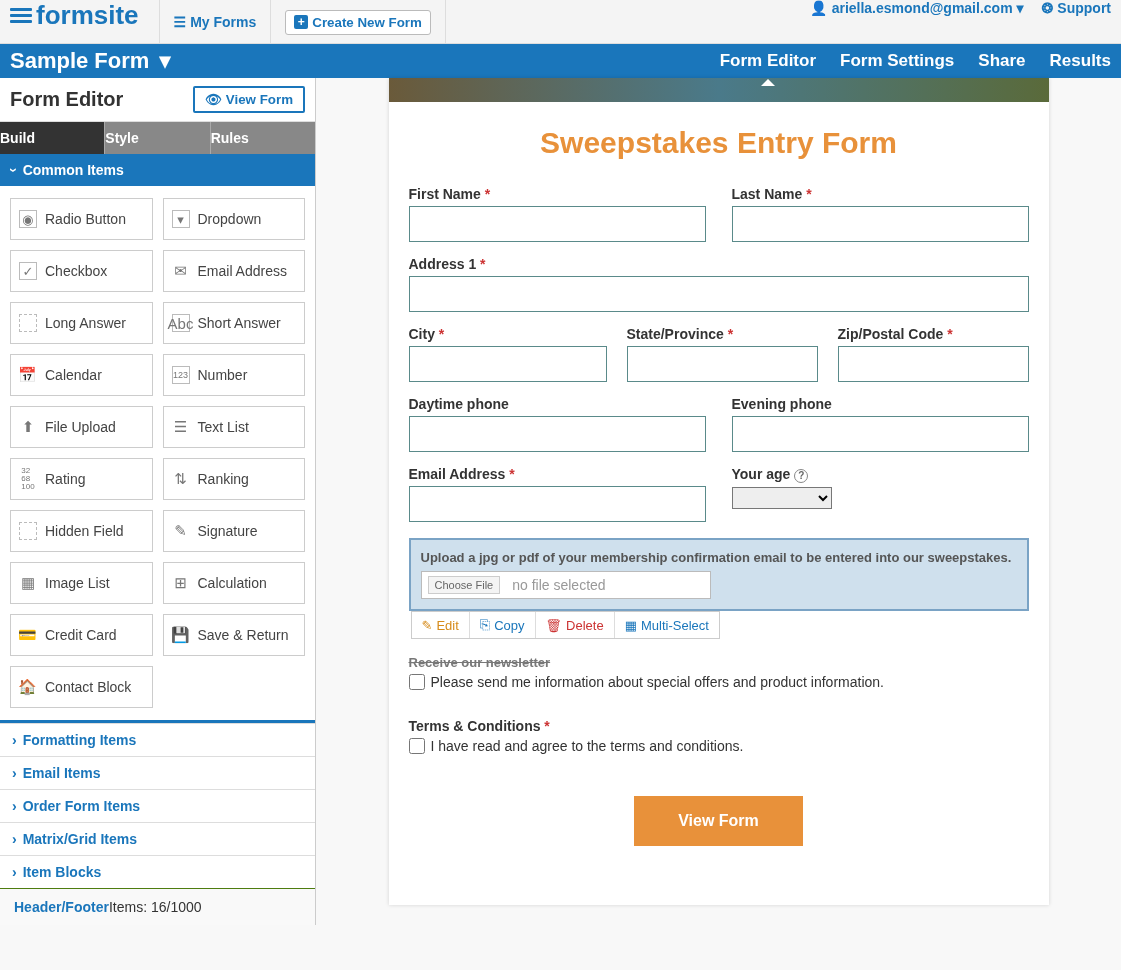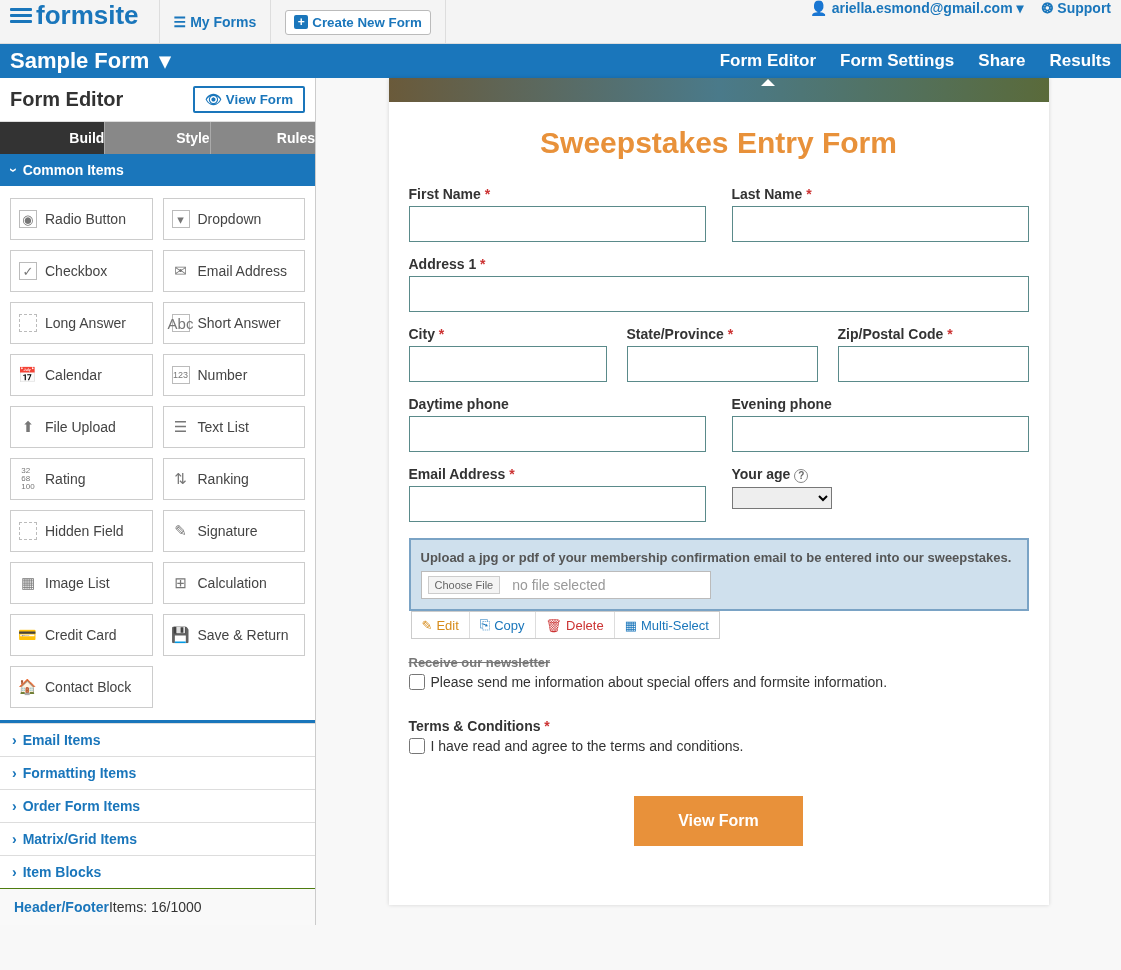--- a/index.html
+++ b/index.html
@@ -20,21 +20,21 @@
 .bluebar-spacer { flex: 1; }
 .bluebar-tabs { display: flex; gap: 24px; font-size: 17px; font-weight: 600; }
 .bluebar-tab { cursor: pointer; position: relative; padding: 14px 0; }
 .bluebar-tab.active::after { content: ''; position: absolute; bottom: -1px; left: 50%; transform: translateX(-50%); width: 0; height: 0; border-left: 7px solid transparent; border-right: 7px solid transparent; border-bottom: 7px solid #fff; }
 .main { display: flex; }
 .sidebar { width: 316px; background: #fff; border-right: 1px solid #ccc; }
 .sidebar-header { display: flex; align-items: center; justify-content: space-between; padding: 8px 10px; border-bottom: 1px solid #ddd; }
 .sidebar-title { font-size: 20px; font-weight: 600; color: #333; }
 .view-form-btn { border: 2px solid #1a76bb; color: #1a76bb; background: #fff; padding: 4px 10px; border-radius: 2px; font-weight: 700; cursor: pointer; display: flex; align-items: center; gap: 4px; }
 .seg { display: flex; }
-.seg-tab { flex: 1; text-align: right; padding: 8px 0; background: #888; color: #fff; font-weight: 700; cursor: pointer; }
+.seg-tab { flex: 1; text-align: left; padding: 8px 0; background: #888; color: #fff; font-weight: 700; cursor: pointer; }
 .seg-tab.active { background: #333; }
 .seg-tab + .seg-tab { border-left: 1px solid #aaa; }
 .section-hdr { background: #1a76bb; color: #fff; padding: 8px 12px; font-weight: 700; cursor: pointer; display: flex; align-items: center; gap: 6px; }
 .section-hdr.collapsible { background: #fff; color: #1a76bb; border-top: 1px solid #ddd; }
 .items-grid { display: grid; grid-template-columns: 1fr 1fr; gap: 10px; padding: 12px 10px; }
 .item-btn { border: 1px solid #ccc; background: #fff; height: 42px; display: flex; align-items: center; padding: 0 8px; gap: 8px; cursor: move; font-size: 14px; color: #444; }
 .item-btn .icn { width: 18px; height: 18px; display: inline-flex; align-items: center; justify-content: center; color: #777; font-size: 13px; border: 1px solid #bbb; }
 .item-btn .icn.noborder { border: none; font-size: 15px; }
 .sidebar-scroll { max-height: 540px; overflow-y: auto; border-bottom: 3px solid #1a76bb; }
 .sidebar-footer { display: flex; justify-content: flex-start; padding: 10px 14px; color: #1a76bb; font-weight: 600; border-top: 1px solid #4d7c0f; background: #f9f9f9; }
@@ -214,25 +214,25 @@
             <span>Save &amp; Return</span>
           </div>
         <div class="item-btn">
             <span class="icn noborder">🏠</span>
             <span>Contact Block</span>
           </div>
       </div>
     </div>
     <div class="section-hdr collapsible">
         <span class="chev right"></span>
+        <span>Formatting Items</span>
+      </div>
+    <div class="section-hdr collapsible">
+        <span class="chev right"></span>
         <span>Email Items</span>
-      </div>
-    <div class="section-hdr collapsible">
-        <span class="chev right"></span>
-        <span>Formatting Items</span>
       </div>
     <div class="section-hdr collapsible">
         <span class="chev right"></span>
         <span>Order Form Items</span>
       </div>
     <div class="section-hdr collapsible">
         <span class="chev right"></span>
         <span>Matrix/Grid Items</span>
       </div>
     <div class="section-hdr collapsible">
@@ -322,21 +322,21 @@
             <div class="action">
                 <span>▦</span>
                 <span>Multi-Select</span>
               </div>
           </div>
         </div>
         <div class="newsletter">
           <div class="newsletter-hdr">Receive our newsletter</div>
           <div class="cb-row">
               <input type="checkbox" style="">
-              <span>Please send me information about special offers and formsite information.</span>
+              <span>Please send me information about special offers and product information.</span>
             </div>
         </div>
         <div class="terms">
           <div class="terms-hdr"><span>Terms &amp; Conditions</span> <span class="req">*</span></div>
           <div class="cb-row">
               <input type="checkbox" style="">
               <span>I have read and agree to the terms and conditions.</span>
             </div>
         </div>
       </div>

